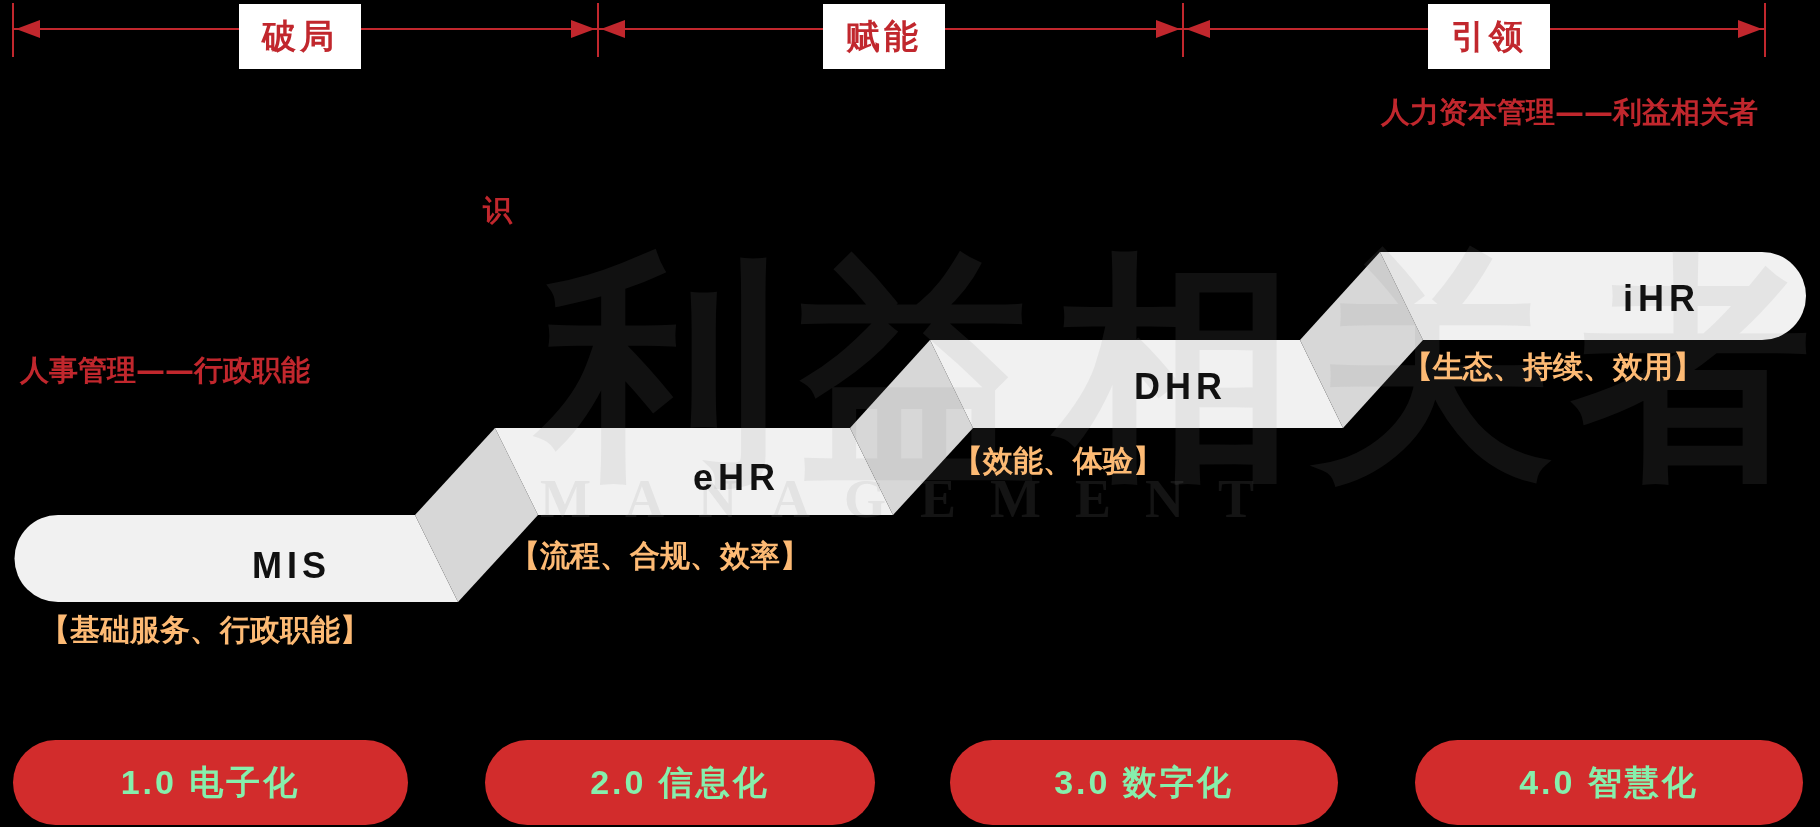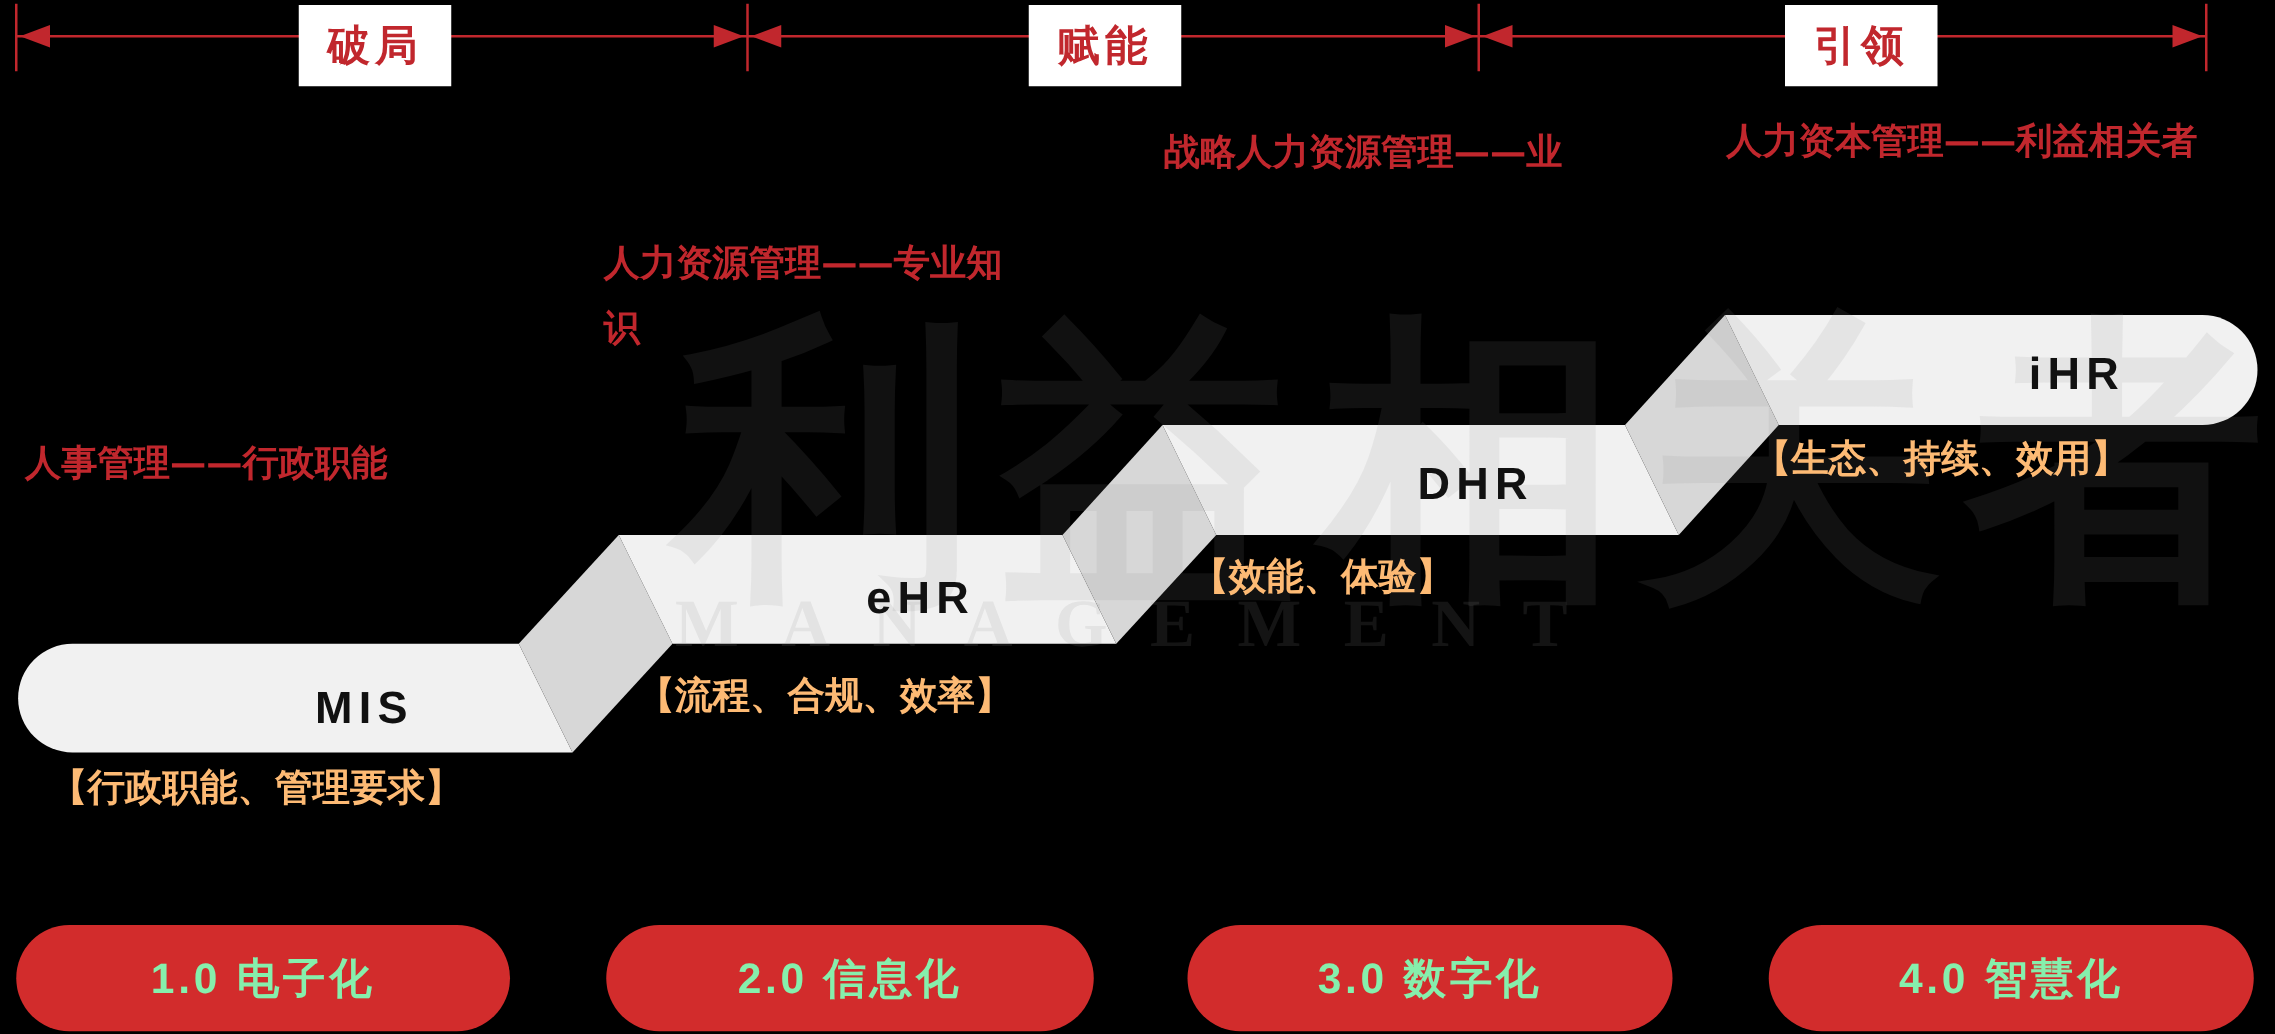--- a/index.html
+++ b/index.html
@@ -83,36 +83,34 @@
   <span class="phase-label">赋能</span>
 </div>
 <div class="phase-box" style="left:1428px;">
   <span class="phase-label">引领</span>
 </div>
 
 <div class="annot" style="left:20px;top:344px;">
   <div>人事管理——行政职能</div>
 </div>
 <div class="annot" style="left:483px;top:184px;">
-  <div>人力资源管理——专业知</div>
   <div>识</div>
 </div>
 <div class="annot" style="left:931px;top:95px;">
-  <div>战略人力资源管理——业</div>
 </div>
 <div class="annot" style="left:1381px;top:86px;text-align:center;">
   <div>人力资本管理——利益相关者</div>
 </div>
 
 <div class="step-label" style="left:111px;top:545px;">MIS</div>
 <div class="step-label" style="left:560px;top:457px;">eHR</div>
 <div class="step-label" style="left:1007px;top:366px;">DHR</div>
 <div class="step-label" style="left:1480px;top:278px;">iHR</div>
 
-<div class="feature" style="left:40px;top:610px;">【行政职能、管理要求】</div>
+<div class="feature" style="left:40px;top:610px;">【基础服务、行政职能】</div>
 <div class="feature" style="left:510px;top:536px;">【流程、合规、效率】</div>
 <div class="feature" style="left:953px;top:441px;">【效能、体验】</div>
 <div class="feature" style="left:1403px;top:347px;">【生态、持续、效用】</div>
 
 <div class="pill" style="left:13px;width:395px;">
   <span class="pill-label">1.0 电子化</span>
 </div>
 <div class="pill" style="left:485px;width:390px;">
   <span class="pill-label">2.0 信息化</span>
 </div>

